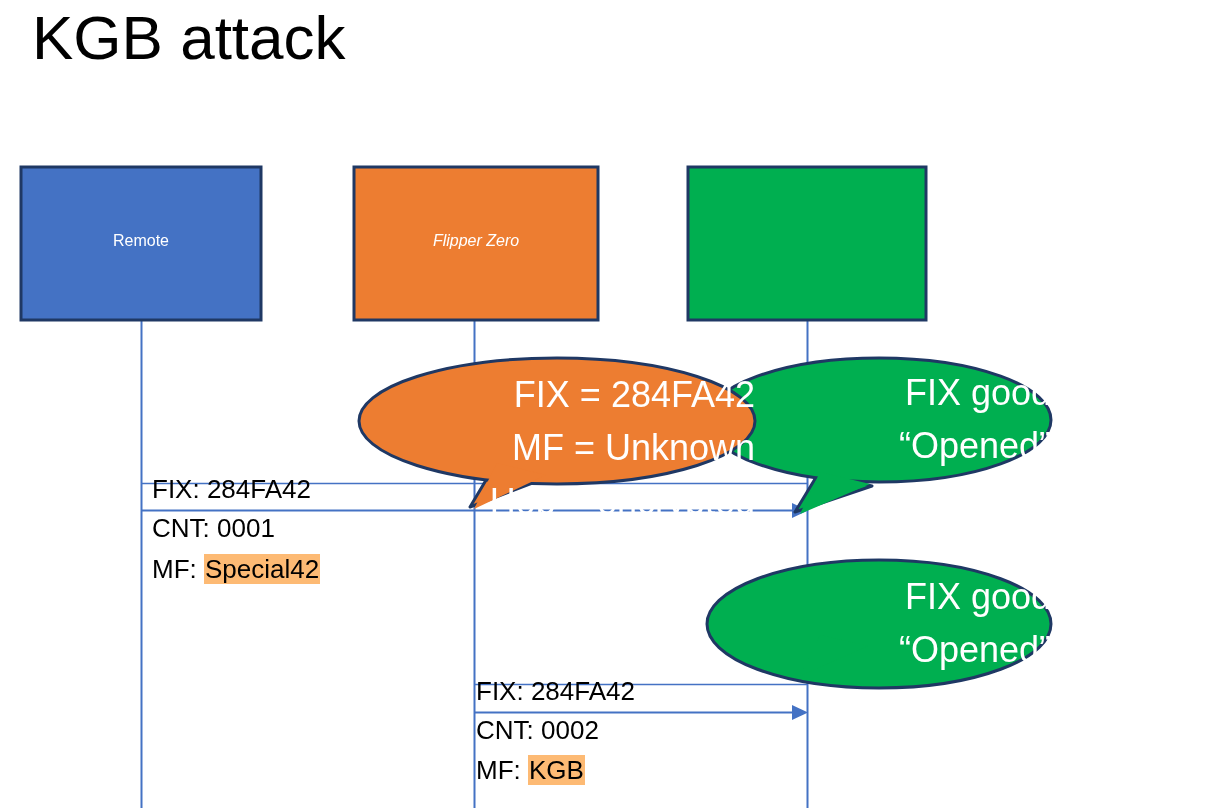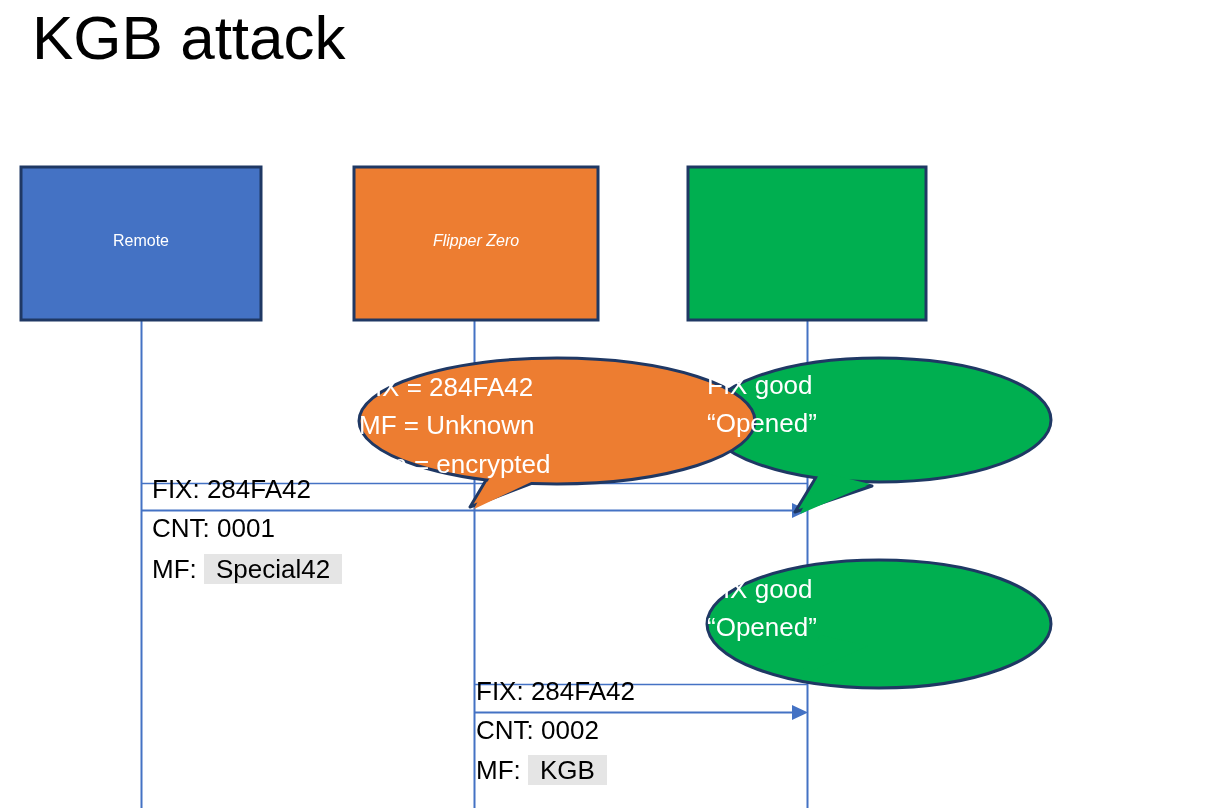--- a/index.html
+++ b/index.html
@@ -40,36 +40,36 @@
     position: absolute;
     color: #ffffff;
     font-size: 16px;
     text-align: center;
     white-space: nowrap;
     pointer-events: none;
   }
   .callout-text {
     position: absolute;
     color: #ffffff;
-    font-size: 26px;
-    text-align: left;
+    font-size: 36px;
+    text-align: right;
     line-height: 1.48;
     pointer-events: none;
     white-space: nowrap;
   }
   .msg-line {
     position: absolute;
     color: #000000;
     font-size: 26px;
     white-space: nowrap;
     line-height: 1.0;
   }
   .hl {
-    background: #e5e5e5;
-    padding: 0 12px;
+    background: #fdba74;
+    padding: 0 1px;
   }
 </style>
 </head>
 <body>
 
 <div id="slide">
 
   <div class="title-text">KGB attack</div>
 
   <svg id="slide-svg" viewBox="0 0 1218 808">

